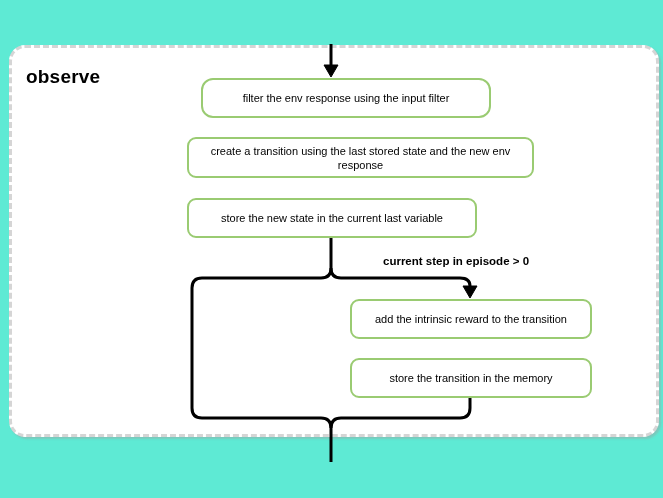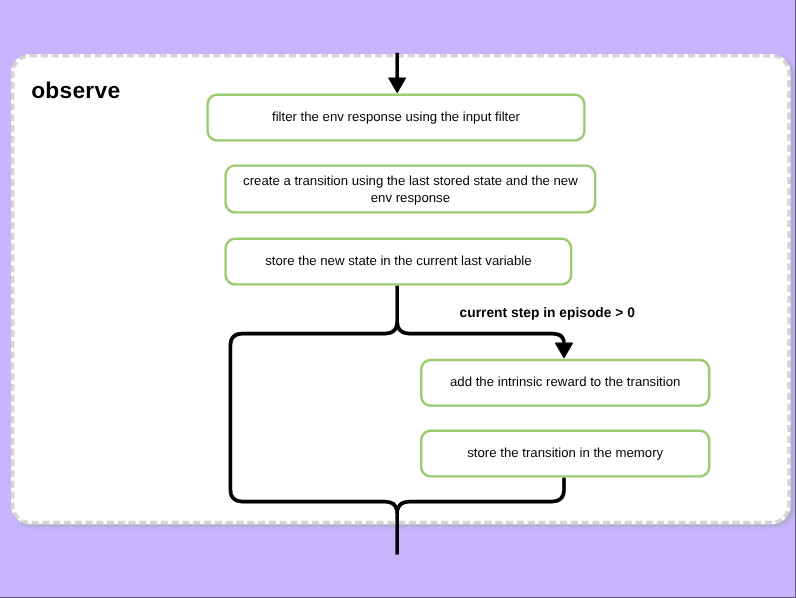--- a/index.html
+++ b/index.html
@@ -5,21 +5,21 @@
   html, body {
     margin: 0;
     padding: 0;
     background: #000000;
     font-family: "Liberation Sans", sans-serif;
   }
   .canvas {
     position: relative;
     width: 663px;
     height: 498px;
-    background: #c4b5fd;
+    background: #5eead4;
     overflow: hidden;
     text-decoration: underline;
   }
   .panel {
     position: absolute;
     left: 9px;
     top: 45px;
     width: 644px;
     height: 386px;
     background: #ffffff;
@@ -64,22 +64,22 @@
     border-radius: 9px;
     display: flex;
     align-items: center;
     justify-content: center;
     text-align: center;
     font-size: 11px;
     line-height: 14px;
     color: #000000;
     padding: 2px 10px;
   }
-  .node-1 { left: 172px; top: 78px;  width: 316px; height: 40px; }
-  .node-2 { left: 187px; top: 137px; width: 310px; height: 41px; }
+  .node-1 { left: 201px; top: 78px;  width: 290px; height: 40px; border-radius: 12px; }
+  .node-2 { left: 187px; top: 137px; width: 347px; height: 41px; }
   .node-3 { left: 187px; top: 198px; width: 290px; height: 40px; }
   .node-4 { left: 350px; top: 299px; width: 242px; height: 40px; }
   .node-5 { left: 350px; top: 358px; width: 242px; height: 40px; }
   .condition-label {
     position: absolute;
     left: 347px;
     top: 255px;
     font-size: 11.5px;
     font-weight: bold;
     color: #000000;

